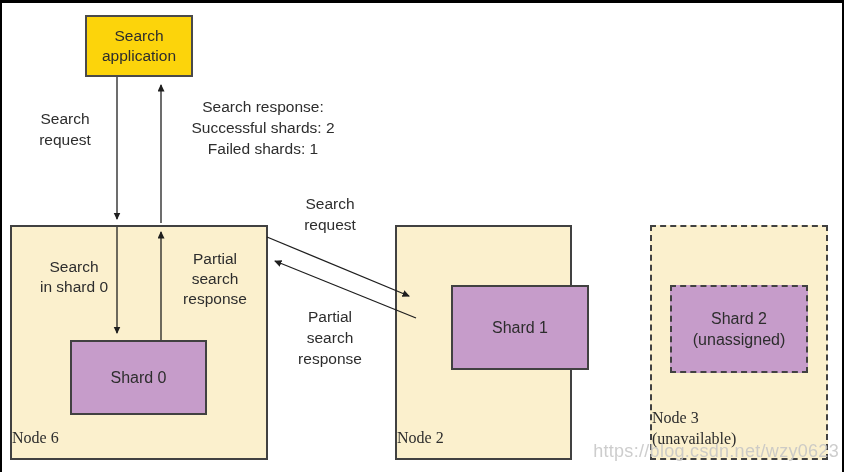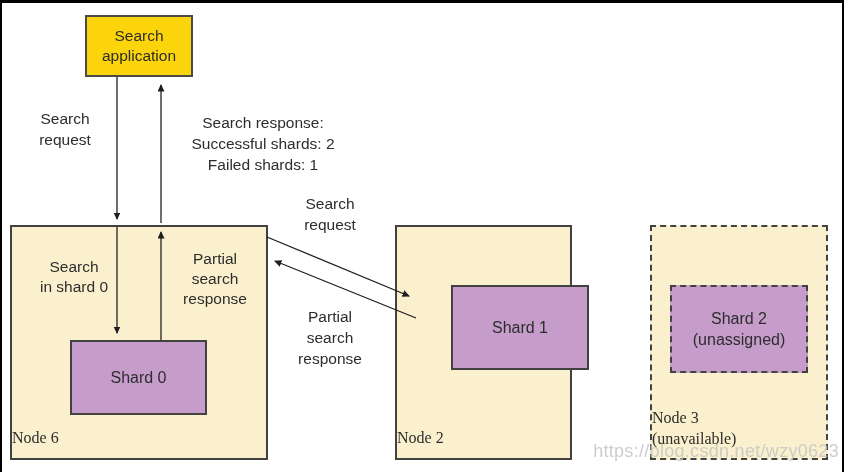--- a/index.html
+++ b/index.html
@@ -23,21 +23,21 @@
     display: flex; align-items: center; justify-content: center;
     text-align: center; font-size: 15.5px; line-height: 20px;
     white-space: pre-line; box-sizing: border-box;
   }
 
   .flow-label {
     position: absolute; text-align: center;
     font-size: 15.5px; line-height: 21px; white-space: pre-line;
   }
   .lbl-search-request-left { left: 15px;  top: 108px; width: 100px; }
-  .lbl-search-response     { left: 173px; top: 112px; width: 180px; }
+  .lbl-search-response     { left: 173px; top: 96px; width: 180px; }
   .lbl-search-request-mid  { left: 285px; top: 193px; width: 90px;  }
   .lbl-partial-mid         { left: 280px; top: 306px; width: 100px; }
 
   .node {
     position: absolute; top: 225px; height: 235px;
     background: var(--node-fill, #FBF0CD);
     border: 2px solid #414141;
     box-sizing: border-box;
   }
   .node.dashed { border-style: dashed; }

